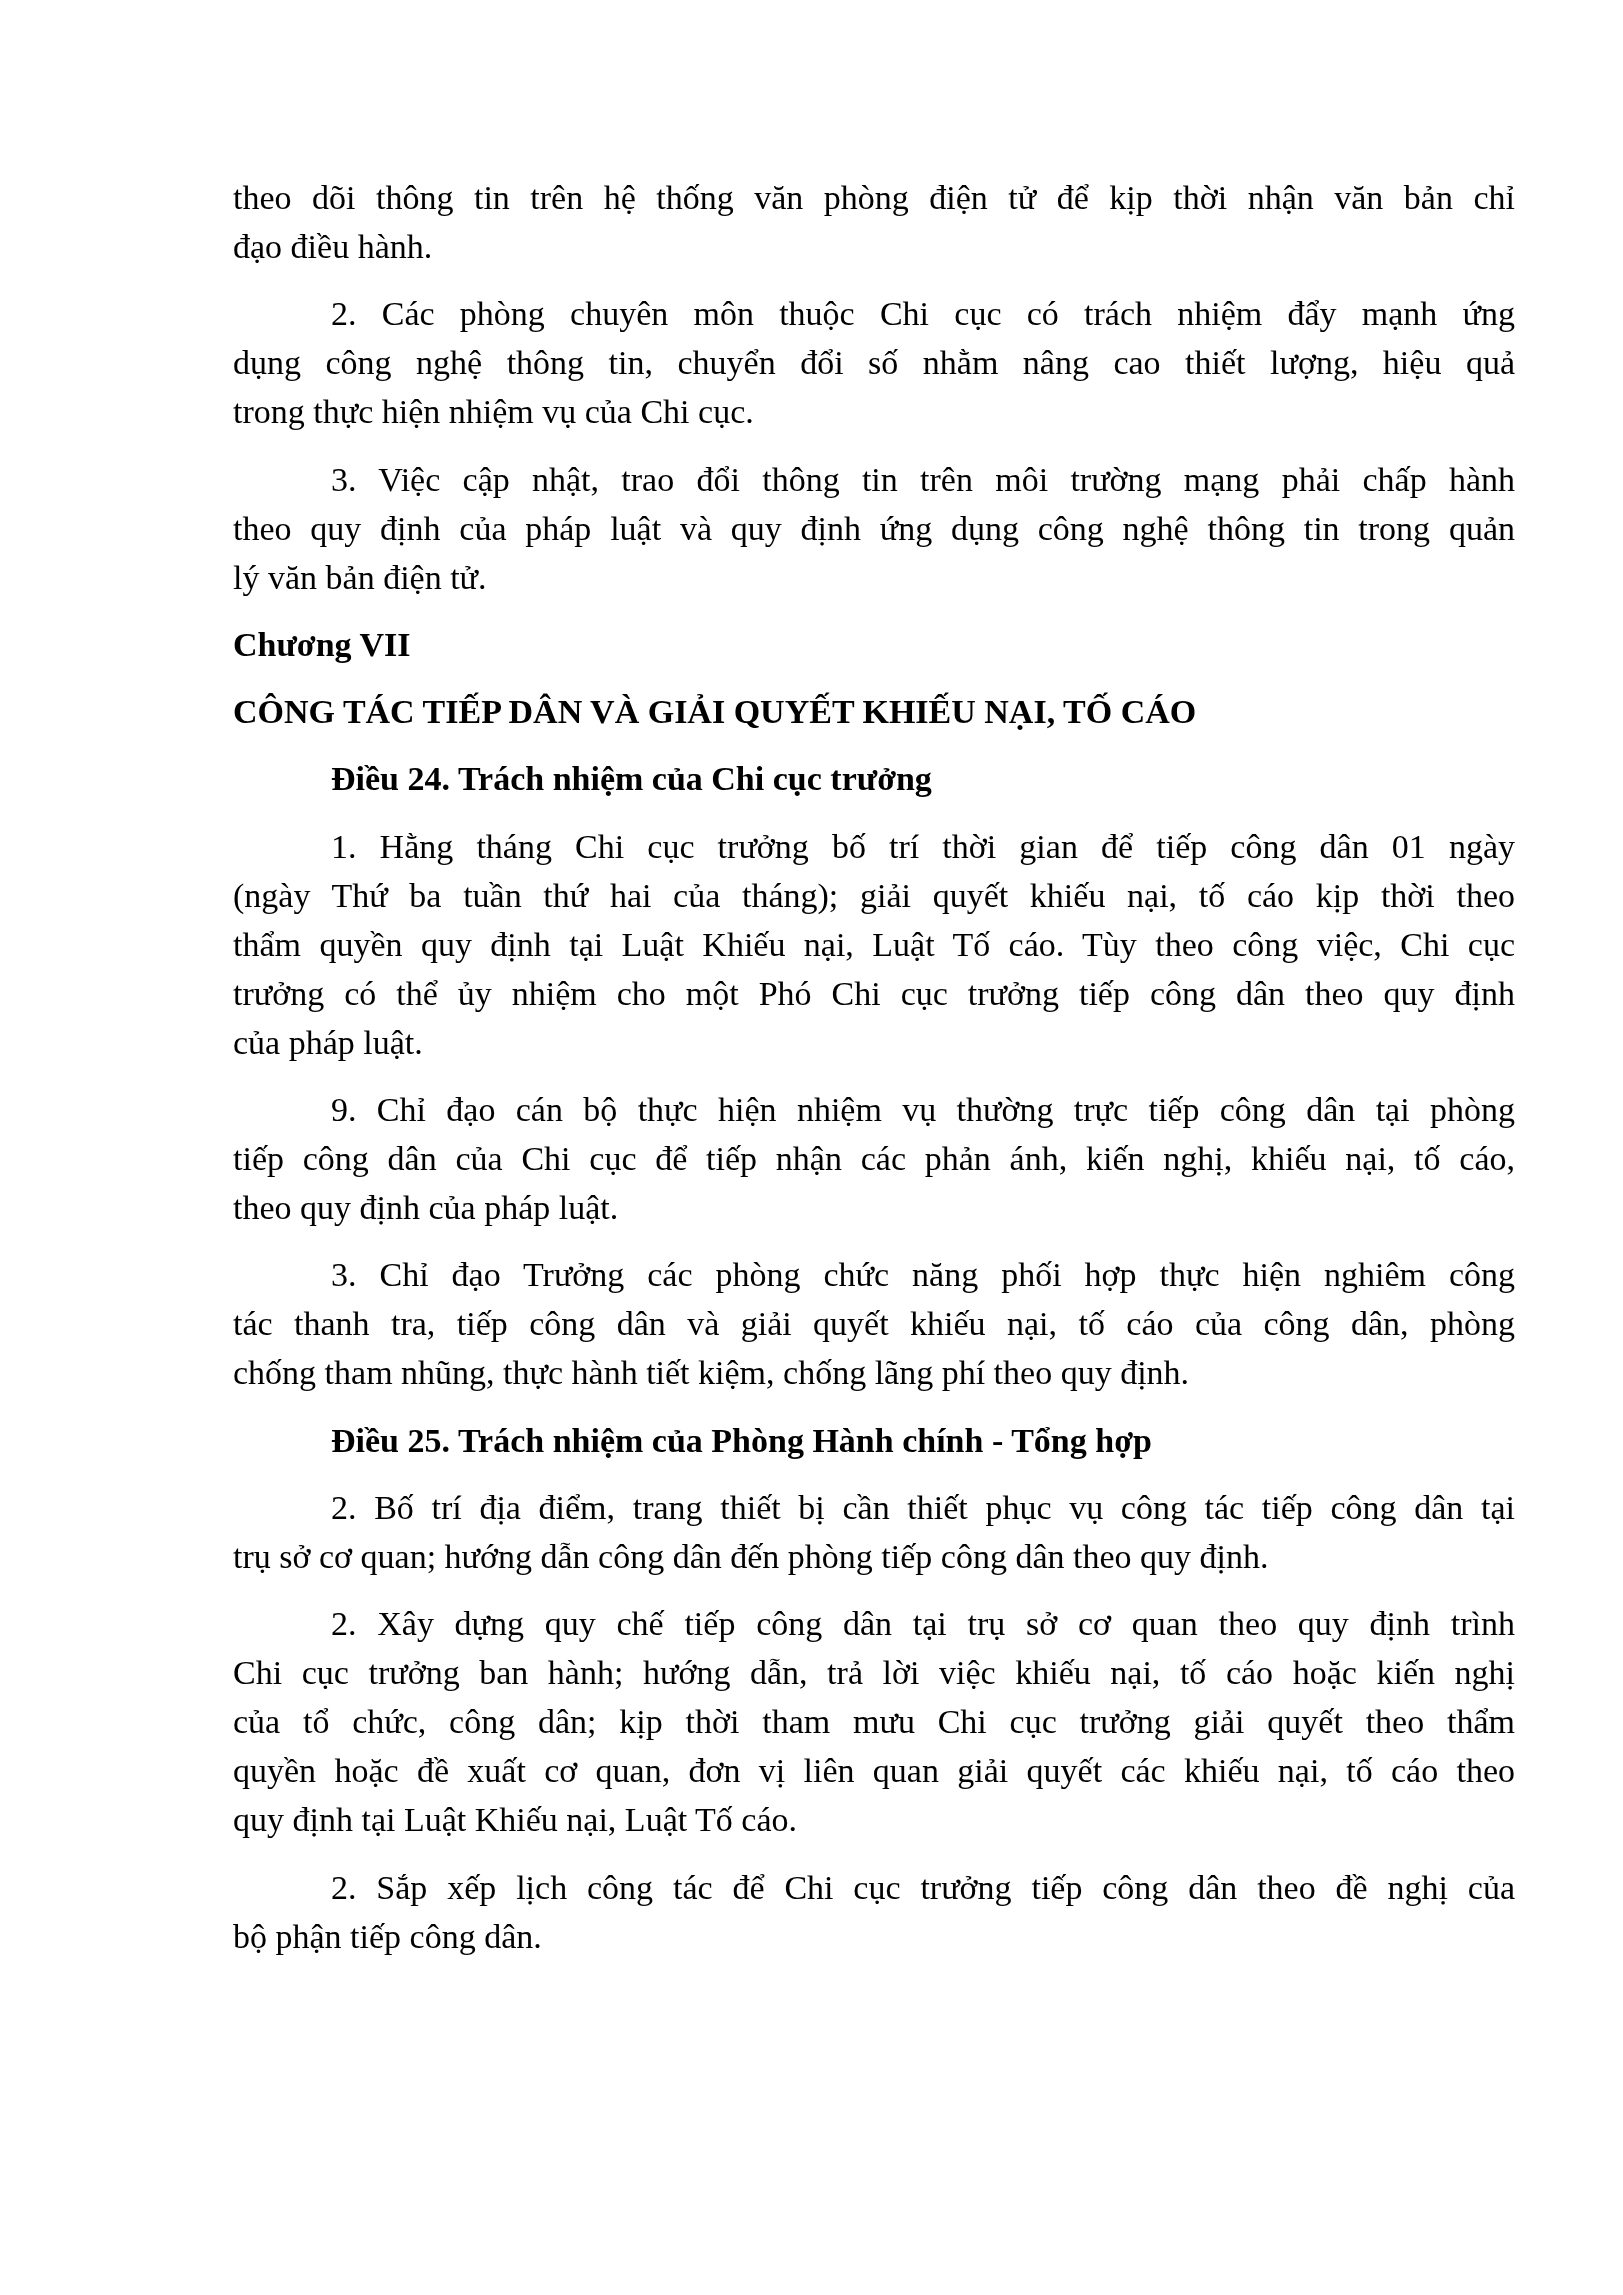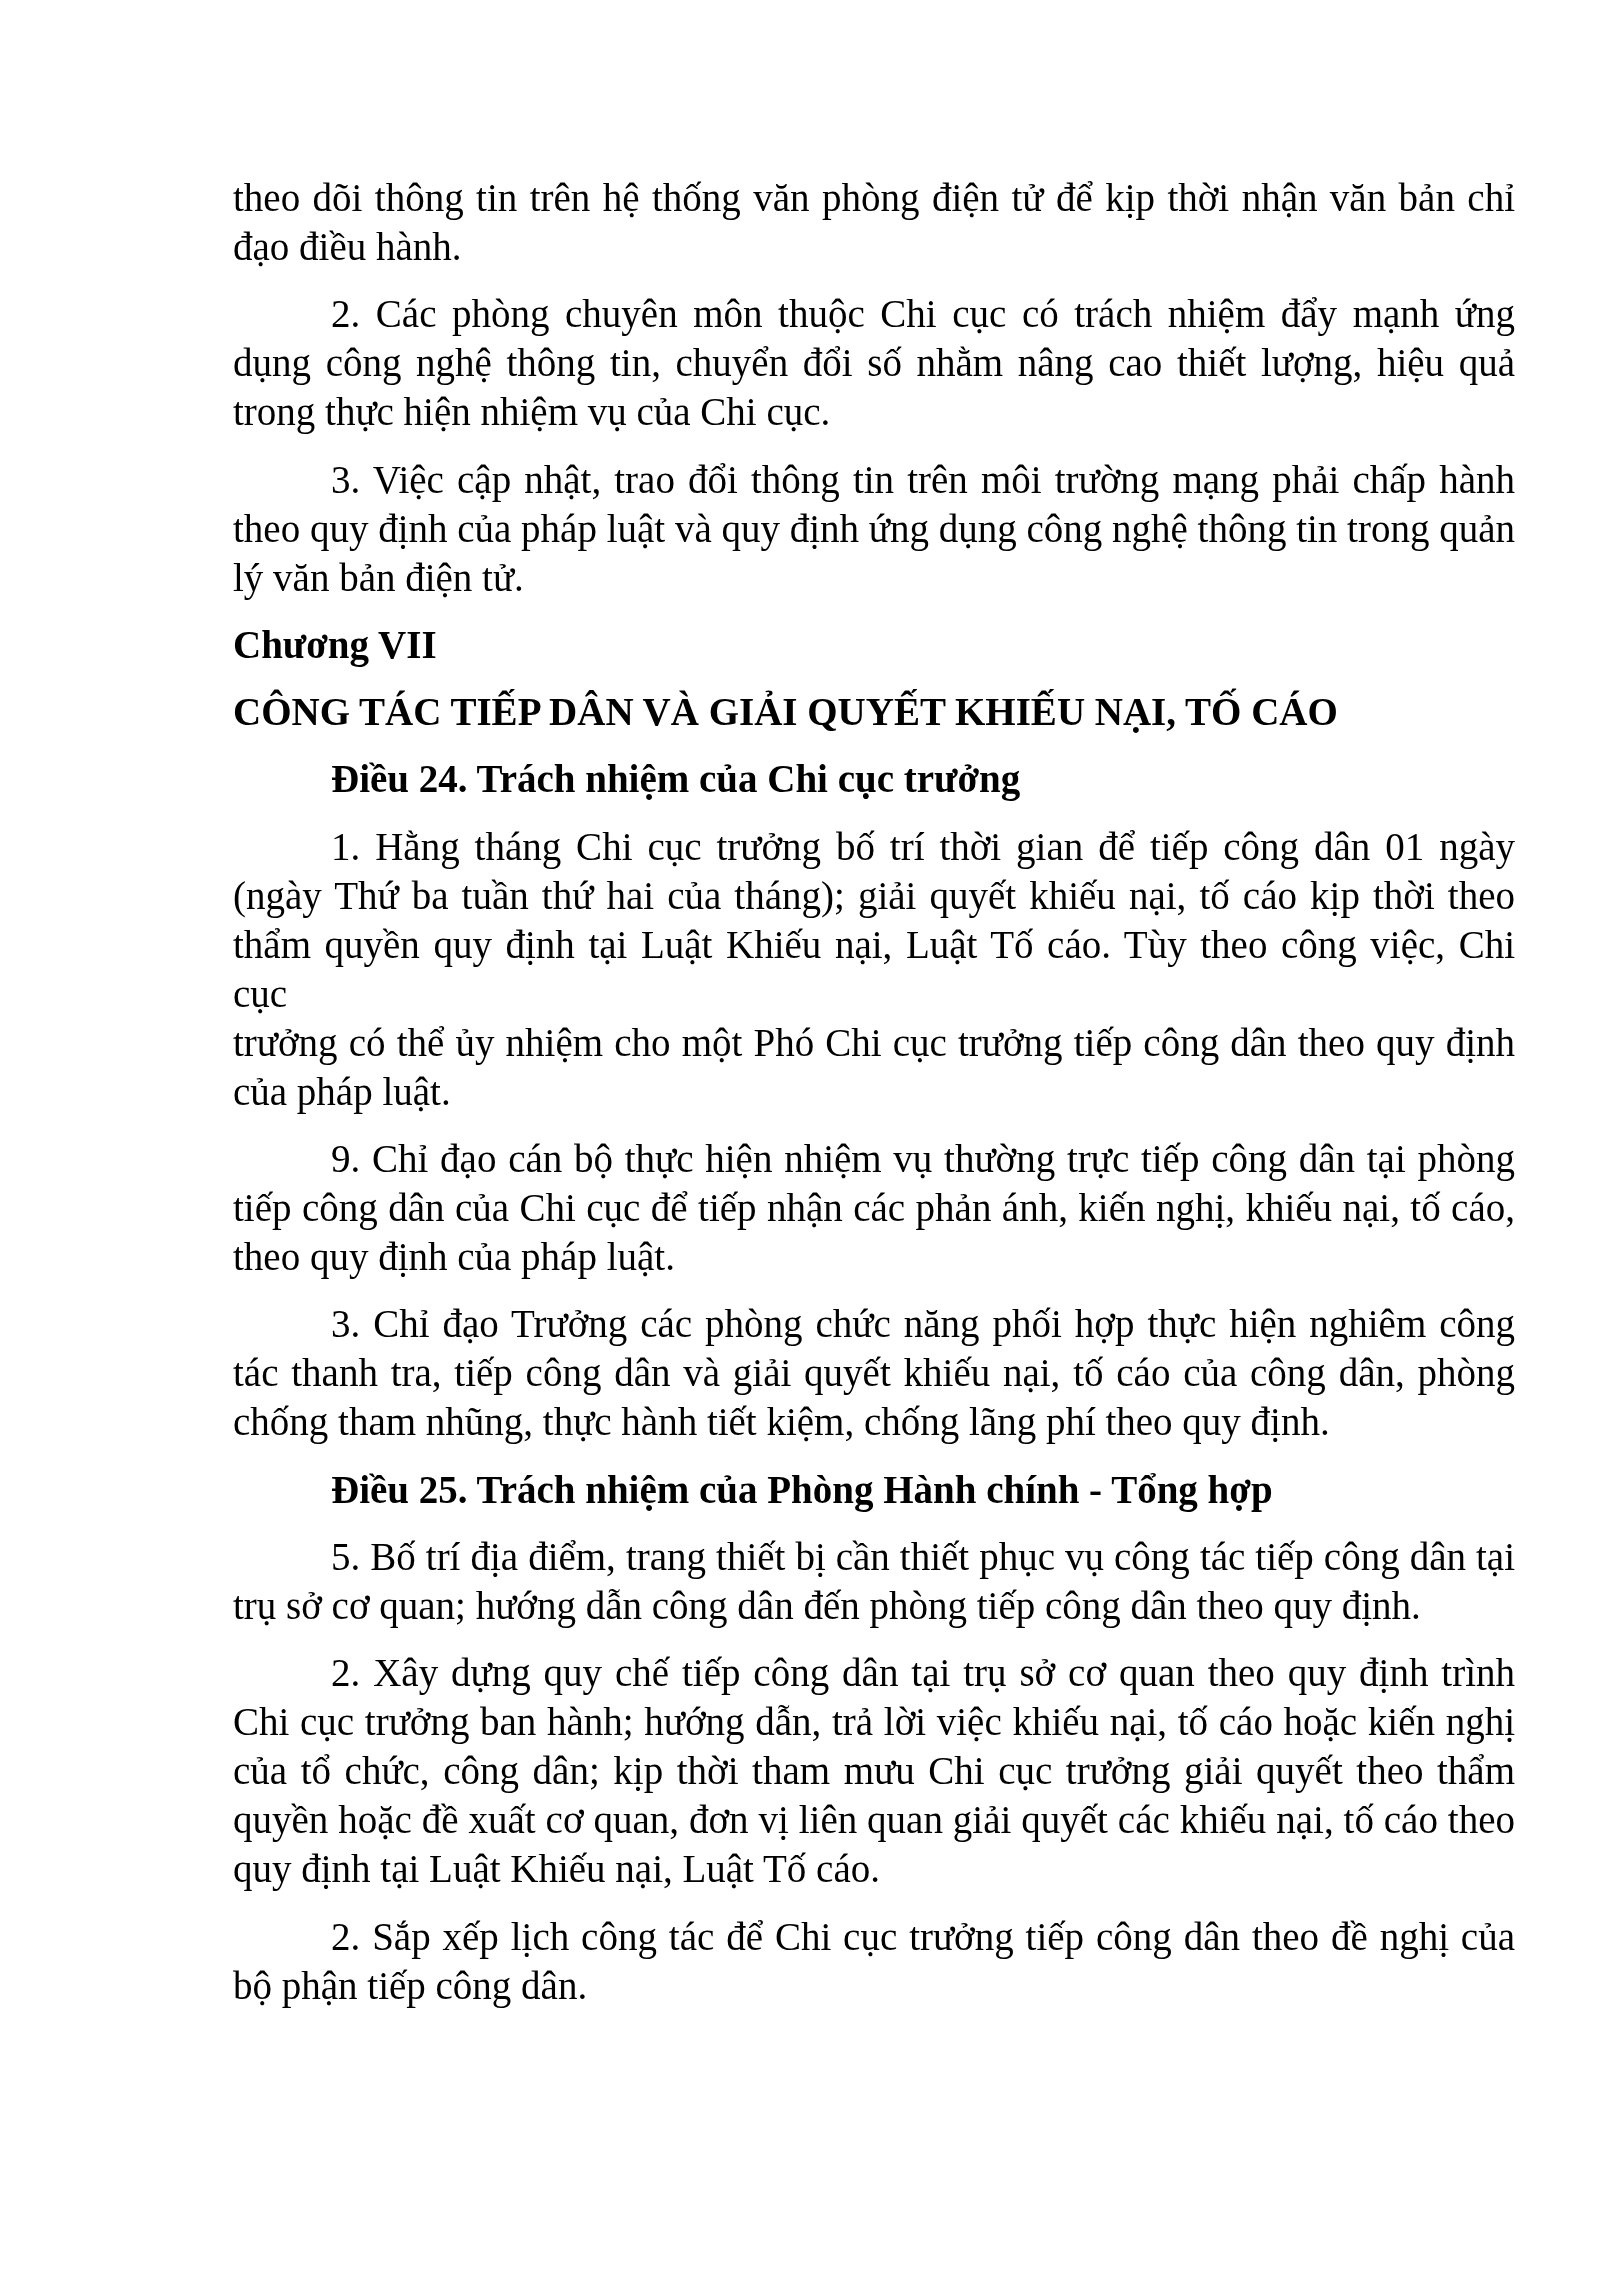--- a/index.html
+++ b/index.html
@@ -8,21 +8,21 @@
     background: #ffffff;
   }
   .page {
     position: relative;
     width: 1623px;
     height: 2295px;
     box-sizing: border-box;
     background: #ffffff;
     color: #000000;
     font-family: "Liberation Serif", "DejaVu Serif", serif;
-    font-size: 39px;
+    font-size: 34px;
     padding: 173px 108px 0 233px;
     overflow: hidden;
   }
   .para {
     margin: 0 0 18.3px 0;
   }
   .line {
     line-height: 49px;
     text-align: justify;
     text-align-last: justify;
@@ -91,21 +91,21 @@
 
   <div class="para indent">
     <div class="line">3. Chỉ đạo Trưởng các phòng chức năng phối hợp thực hiện nghiêm công</div>
     <div class="line">tác thanh tra, tiếp công dân và giải quyết khiếu nại, tố cáo của công dân, phòng</div>
     <div class="line final">chống tham nhũng, thực hành tiết kiệm, chống lãng phí theo quy định.</div>
   </div>
 
   <div class="heading-article">Điều 25. Trách nhiệm của Phòng Hành chính - Tổng hợp</div>
 
   <div class="para indent">
-    <div class="line">5. Bố trí địa điểm, trang thiết bị cần thiết phục vụ công tác tiếp công dân tại</div>
+    <div class="line">2. Bố trí địa điểm, trang thiết bị cần thiết phục vụ công tác tiếp công dân tại</div>
     <div class="line final">trụ sở cơ quan; hướng dẫn công dân đến phòng tiếp công dân theo quy định.</div>
   </div>
 
   <div class="para indent">
     <div class="line">2. Xây dựng quy chế tiếp công dân tại trụ sở cơ quan theo quy định trình</div>
     <div class="line">Chi cục trưởng ban hành; hướng dẫn, trả lời việc khiếu nại, tố cáo hoặc kiến nghị</div>
     <div class="line">của tổ chức, công dân; kịp thời tham mưu Chi cục trưởng giải quyết theo thẩm</div>
     <div class="line">quyền hoặc đề xuất cơ quan, đơn vị liên quan giải quyết các khiếu nại, tố cáo theo</div>
     <div class="line final">quy định tại Luật Khiếu nại, Luật Tố cáo.</div>
   </div>

